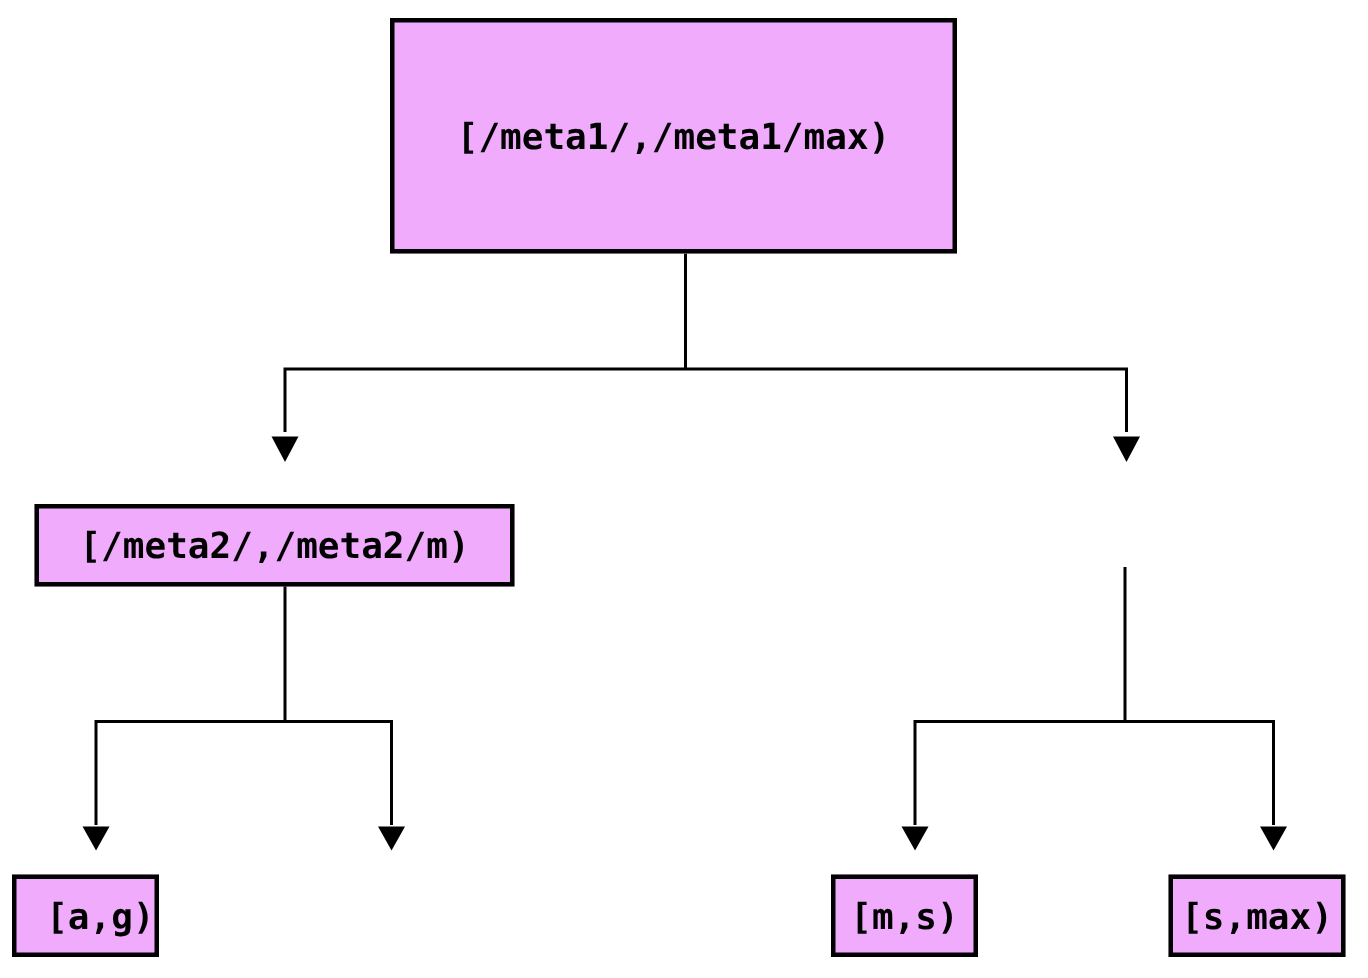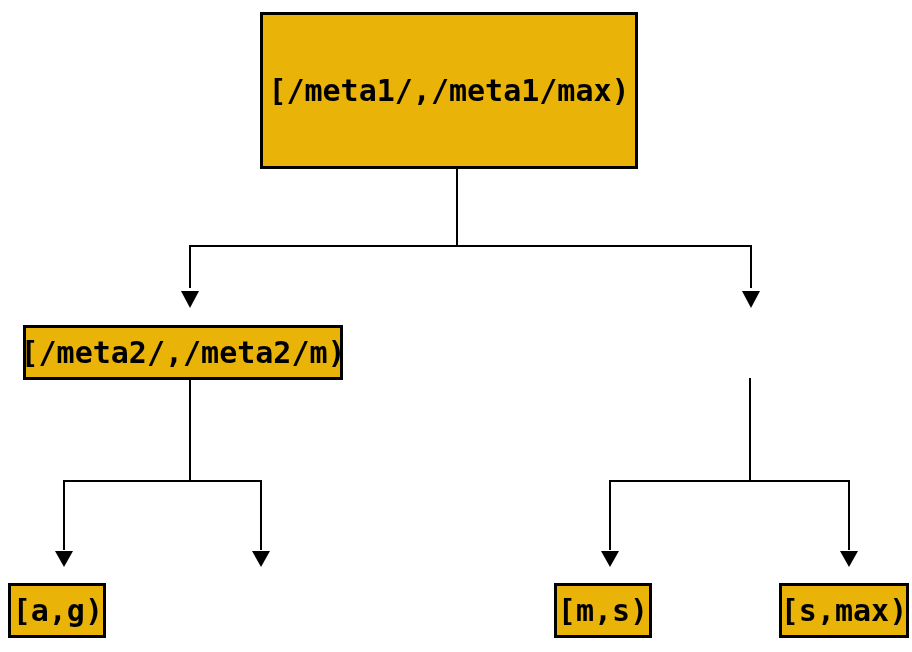--- a/index.html
+++ b/index.html
@@ -19,36 +19,36 @@
     position: absolute;
     left: 0;
     top: 0;
     width: 912px;
     height: 652px;
   }
   .node {
     position: absolute;
     box-sizing: border-box;
     border: 3px solid #000000;
-    background: #eab308;
+    background: #f0abfc;
     display: flex;
     align-items: center;
     justify-content: center;
-    font-size: 30px;
+    font-size: 24px;
     font-weight: bold;
     color: #000000;
     white-space: nowrap;
   }
   .node-root     { left: 260px; top: 12px;  width: 378px; height: 157px; }
-  .node-l2-left  { left: 23px;  top: 325px; width: 320px; height: 55px; text-align: right; }
+  .node-l2-left  { left: 23px;  top: 336px; width: 320px; height: 55px; text-align: right; }
   .node-l2-right { left: 583px; top: 323px; width: 318px; height: 55px; }
   .node-leaf-ag  { left: 8px;   top: 583px; width: 98px;  height: 55px; justify-content: flex-end; }
   .node-leaf-gm  { left: 203px; top: 583px; width: 98px;  height: 55px; }
   .node-leaf-ms  { left: 554px; top: 583px; width: 98px;  height: 55px; }
-  .node-leaf-smax{ left: 779px; top: 583px; width: 130px; height: 55px; align-items: center; }
+  .node-leaf-smax{ left: 779px; top: 583px; width: 118px; height: 55px; align-items: center; }
   .edge {
     stroke: #000000;
     stroke-width: 2;
     fill: none;
   }
   .arrowhead {
     fill: #000000;
     stroke: none;
   }
 </style>

